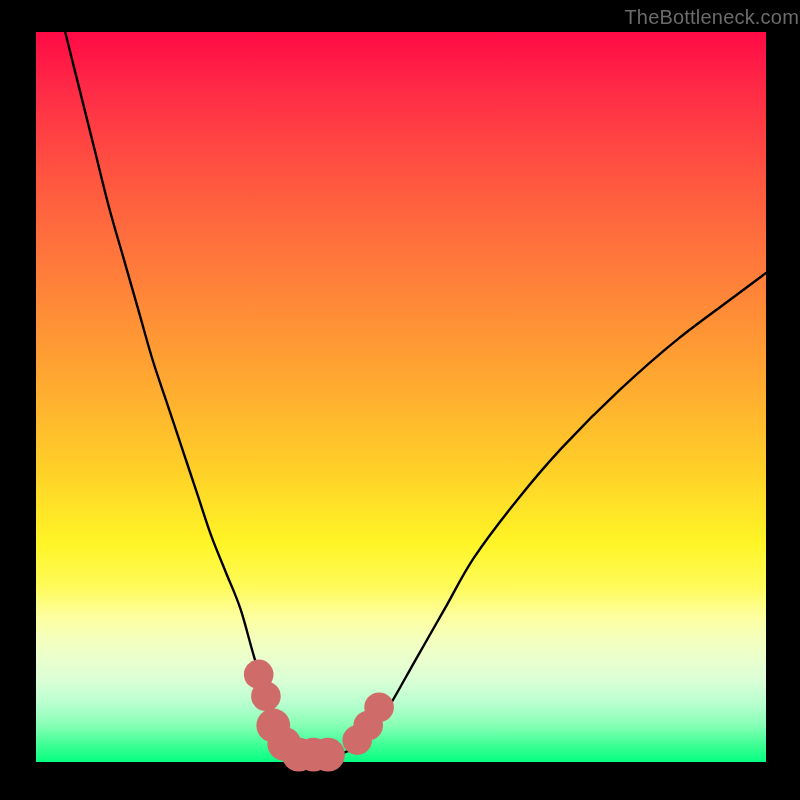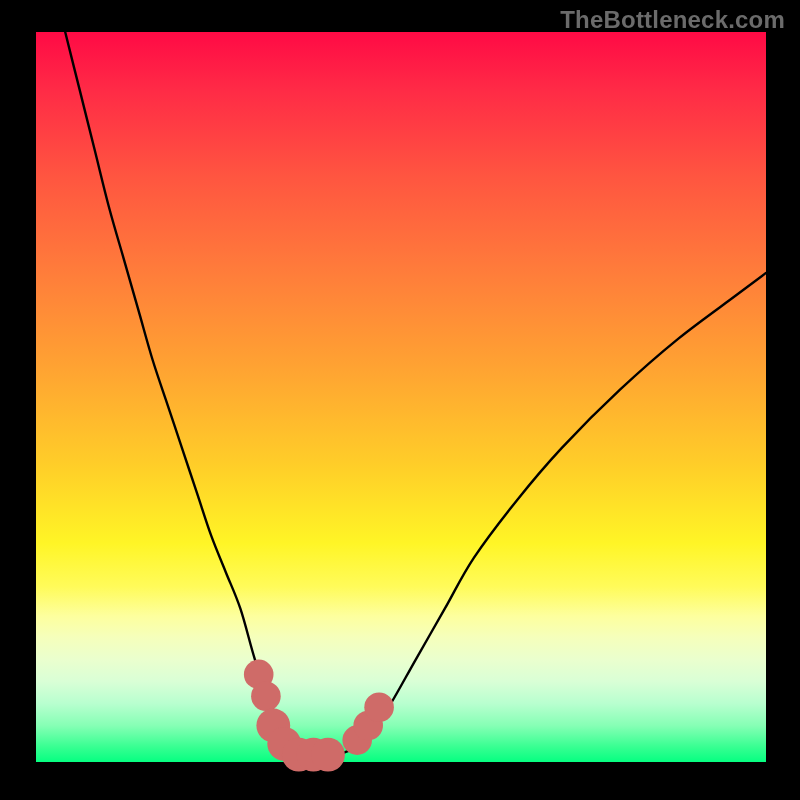--- a/index.html
+++ b/index.html
@@ -40,24 +40,24 @@
       #d9ffd6 89%,
       #b8ffcf 92%,
       #86ffb5 95%,
       #36ff91 98%,
       #06ff81 100%
     );
   }
   .watermark {
     position: absolute;
     top: 6px;
-    right: 15px;
+    right: 1px;
     color: #6b6b6b;
-    font-size: 24px;
-    font-weight: 700;
+    font-size: 20px;
+    font-weight: 400;
     letter-spacing: 0.2px;
   }
   svg.curve {
     position: absolute;
     left: 0;
     top: 0;
     width: 730px;
     height: 730px;
     overflow: visible;
   }

